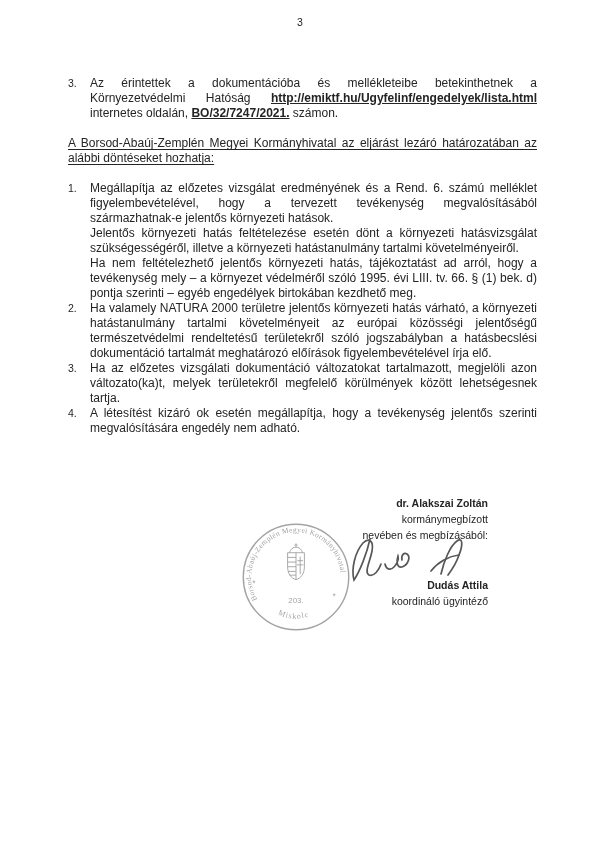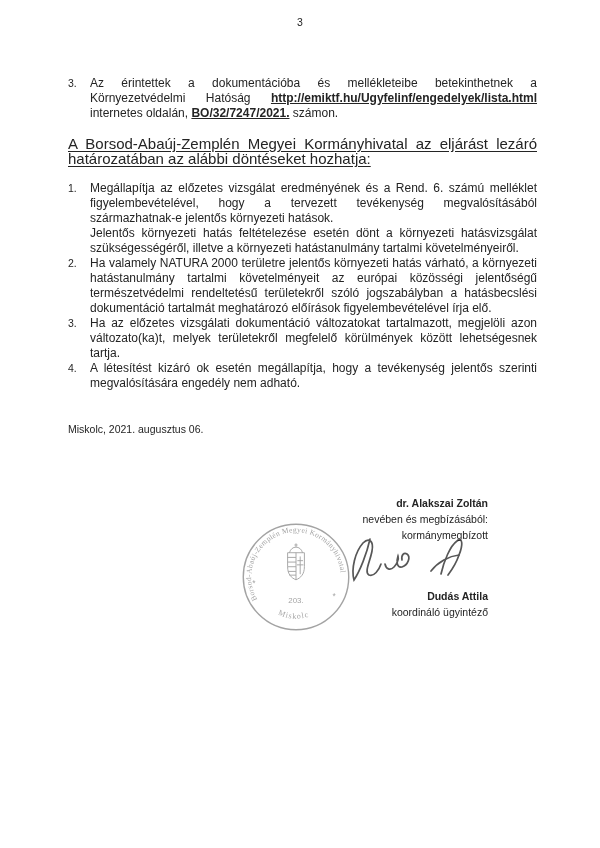--- a/index.html
+++ b/index.html
@@ -32,41 +32,41 @@
     width: 22px; flex: 0 0 22px;
     font-size: 10.5px; line-height: 15px;
   }
   .li .body { flex: 1; }
   .li .body p, .notice .body p {
     font-size: 12px; line-height: 15px;
     text-align: justify;
   }
   .heading {
     margin-top: 15px;
-    font-size: 15px; line-height: 15px;
+    font-size: 12px; line-height: 15px;
     text-align: justify;
     text-decoration: underline;
     text-underline-offset: 2px;
   }
   .decisions { margin-top: 15px; }
   .b { font-weight: bold; }
   .u { text-decoration: underline; text-underline-offset: 1px; }
   .dateline {
     margin-top: 31px;
     font-size: 10.5px; line-height: 15px;
   }
   
   .sig-block {
     position: absolute;
     left: 298px; top: 495px; width: 190px;
     text-align: right;
     font-size: 10.5px; line-height: 16px;
   }
   .sig-block .name { font-weight: bold; }
-  .sig-block .signer-name { font-weight: bold; margin-top: 45px; }
+  .sig-block .signer-name { font-weight: bold; margin-top: 34px; }
   
   .stamp {
     position: absolute;
     left: 240px; top: 521px;
     width: 112px; height: 112px;
     opacity: 0.88;
   }
   
   .handsig {
     position: absolute;
@@ -96,20 +96,21 @@
 
     <p class="heading">A Borsod-Abaúj-Zemplén Megyei Kormányhivatal az eljárást lezáró határozatában az alábbi döntéseket hozhatja:</p>
 
     <div class="decisions">
 
       <div class="li">
         <span class="num">1.</span>
         <div class="body">
           <p>Megállapítja az előzetes vizsgálat eredményének és a Rend. 6. számú melléklet figyelembevételével, hogy a tervezett tevékenység megvalósításából származhatnak-e jelentős környezeti hatások.</p>
           <p>Jelentős környezeti hatás feltételezése esetén dönt a környezeti hatásvizsgálat szükségességéről, illetve a környezeti hatástanulmány tartalmi követelményeiről.</p>
+          <p>Ha nem feltételezhető jelentős környezeti hatás, tájékoztatást ad arról, hogy a tevékenység mely – a környezet védelméről szóló 1995. évi LIII. tv. 66. § (1) bek. d) pontja szerinti – egyéb engedélyek birtokában kezdhető meg.</p>
         </div>
       </div>
 
       <div class="li">
         <span class="num">2.</span>
         <div class="body">
           <p>Ha valamely NATURA 2000 területre jelentős környezeti hatás várható, a környezeti hatástanulmány tartalmi követelményeit az európai közösségi jelentőségű természetvédelmi rendeltetésű területekről szóló jogszabályban a hatásbecslési dokumentáció tartalmát meghatározó előírások figyelembevételével írja elő.</p>
         </div>
       </div>
 
@@ -122,21 +123,20 @@
 
       <div class="li">
         <span class="num">4.</span>
         <div class="body">
           <p>A létesítést kizáró ok esetén megállapítja, hogy a tevékenység jelentős szerinti megvalósítására engedély nem adható.</p>
         </div>
       </div>
 
     </div>
 
-    <p class="dateline">Miskolc, 2021. augusztus 06.</p>
 
   </div>
 
   <svg class="stamp" viewBox="0 0 120 120" xmlns="http://www.w3.org/2000/svg">
     <defs>
       <path id="ringpath" d="M 60,60 m -48,0 a 48,48 0 1 1 96,0 a 48,48 0 1 1 -96,0" fill="none"></path>
       <path id="citypath" d="M 28,90 A 42,42 0 0 0 92,90" fill="none"></path>
     </defs>
     <circle cx="60" cy="60" r="56.5" fill="none" stroke="#979797" stroke-width="1.5"></circle>
     <g transform="rotate(-30 60 60)">
@@ -161,19 +161,19 @@
     <g stroke="#3a3a3a" stroke-width="1.7" fill="none" stroke-linecap="round" opacity="0.85">
       <path d="M 27,11 C 24,25 17,43 11,52 C 8,41 12,24 20,15 C 26,9 31,13 29,23 C 27,34 21,44 26,47 C 31,49 36,42 38,36"></path>
       <path d="M 42,36 c 1,5 5,7 9,3 c 3,-3 5,-8 4,-11 c -2,6 -1,12 4,11 c 6,-2 9,-10 5,-13 c -3,-2 -6,1 -5,6"></path>
       <path d="M 98,46 c 3,-13 9,-28 16,-33 c 6,-4 6,4 2,14 c -3,9 -8,16 -11,20"></path>
       <path d="M 88,43 c 7,-9 18,-15 28,-16"></path>
     </g>
   </svg>
 
   <div class="sig-block">
     <div class="name">dr. Alakszai Zoltán</div>
+    <div>kormánymegbízott</div>
     <div>nevében és megbízásából:</div>
-    <div>kormánymegbízott</div>
     <div class="signer-name">Dudás Attila</div>
     <div>koordináló ügyintéző</div>
   </div>
 
 </div>
 
 </body></html>

